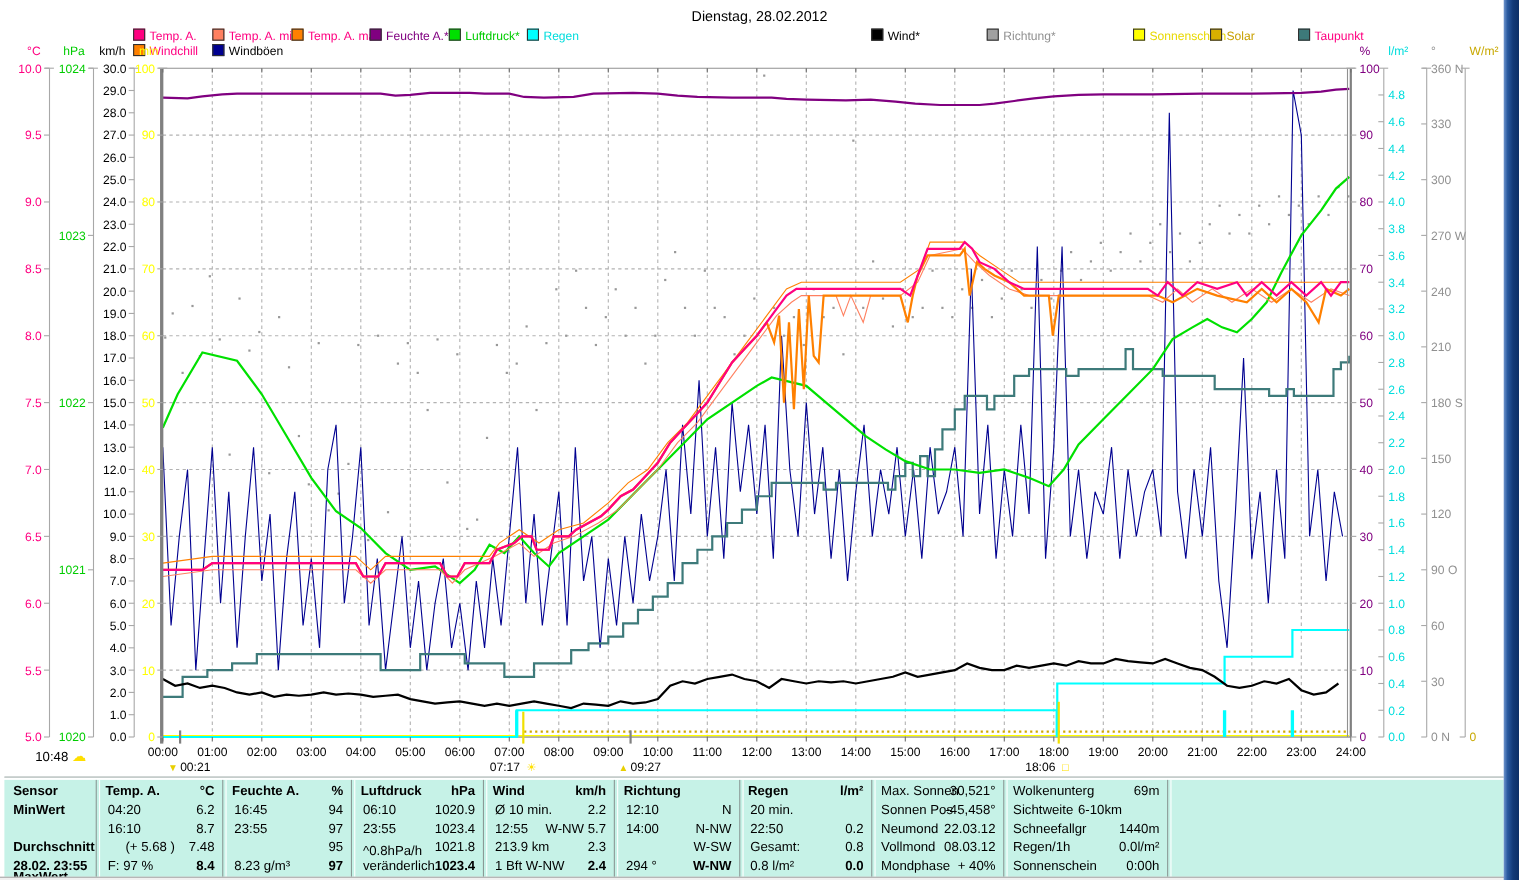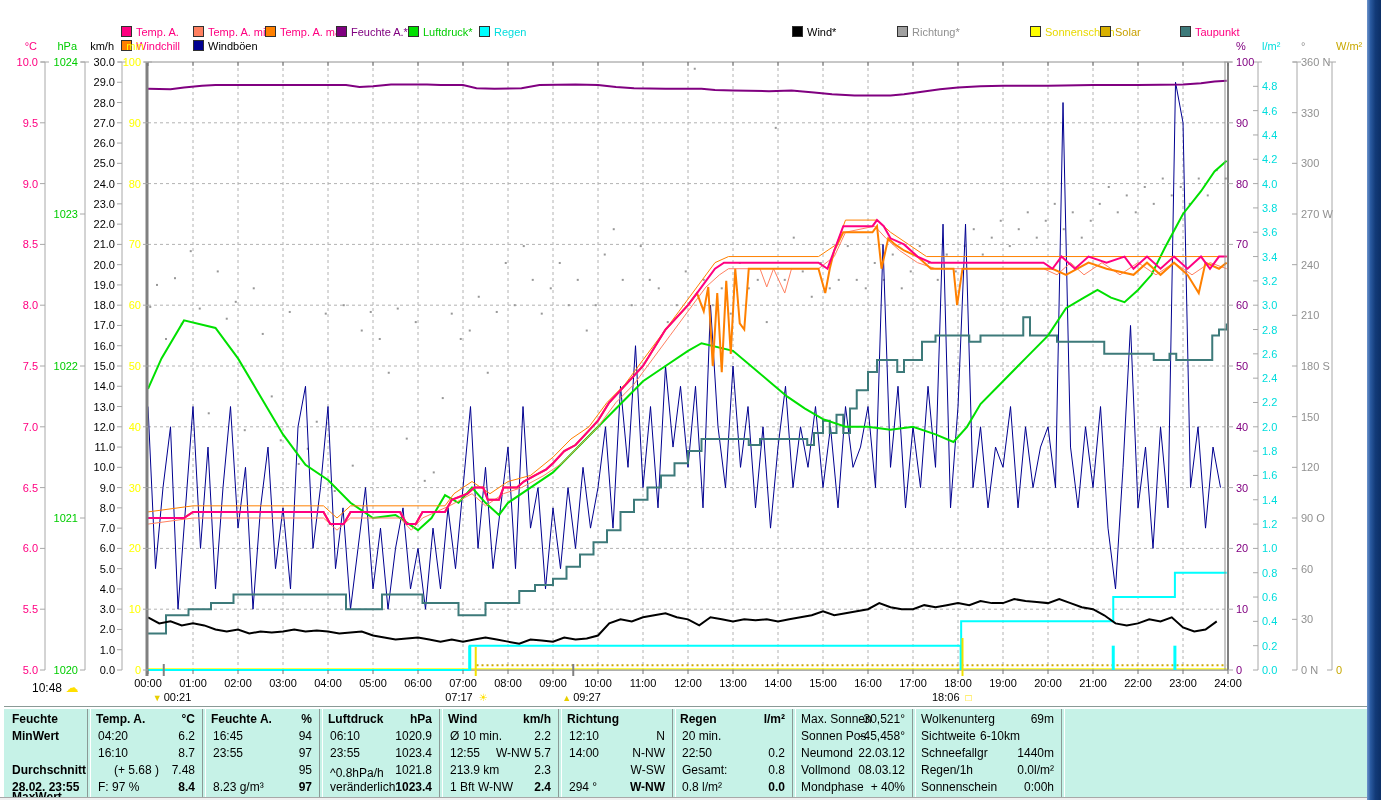--- a/index.html
+++ b/index.html
@@ -19,20 +19,21 @@
   .cell.b{font-weight:bold;}
   .cell.r{text-align:right;}
   #statusbar{position:absolute;left:0;top:797px;width:1381px;height:3px;background:#f0f0f0;border-top:1px solid #a8a8a8;}
   #rborder{position:absolute;right:0;top:0;width:14px;height:800px;
      background:linear-gradient(to right,#6f95cd 0%,#2a5aa0 25%,#123a78 60%,#0c2f66 100%);}
 </style>
 </head>
 <body>
 
 <div id="win">
+  <div class="ttl">Dienstag, 28.02.2012</div>
   <div id="legend">
       <div class="legend-item" style="left: 121px; top: 26px; color: rgb(255, 0, 128);"><span class="box" style="background: rgb(255, 0, 128);"></span><span>Temp. A.</span></div>
       <div class="legend-item" style="left: 193px; top: 26px; color: rgb(255, 0, 128);"><span class="box" style="background: rgb(255, 128, 96);"></span><span>Temp. A. min</span></div>
       <div class="legend-item" style="left: 265px; top: 26px; color: rgb(255, 0, 128);"><span class="box" style="background: rgb(255, 128, 0);"></span><span>Temp. A. max</span></div>
       <div class="legend-item" style="left: 336px; top: 26px; color: rgb(128, 0, 128);"><span class="box" style="background: rgb(128, 0, 128);"></span><span>Feuchte A.*</span></div>
       <div class="legend-item" style="left: 408px; top: 26px; color: rgb(0, 204, 0);"><span class="box" style="background: rgb(0, 224, 0);"></span><span>Luftdruck*</span></div>
       <div class="legend-item" style="left: 479px; top: 26px; color: rgb(0, 221, 221);"><span class="box" style="background: rgb(0, 255, 255);"></span><span>Regen</span></div>
       <div class="legend-item" style="left: 792px; top: 26px; color: rgb(0, 0, 0);"><span class="box" style="background: rgb(0, 0, 0);"></span><span>Wind*</span></div>
       <div class="legend-item" style="left: 897px; top: 26px; color: rgb(144, 144, 144);"><span class="box" style="background: rgb(160, 160, 160);"></span><span>Richtung*</span></div>
       <div class="legend-item" style="left: 1030px; top: 26px; color: rgb(232, 216, 0);"><span class="box" style="background: rgb(255, 255, 0);"></span><span>Sonnenschein</span></div>
@@ -552,21 +553,21 @@
       <div class="hgroove" style="top: 92px;"></div>
       <div class="groove" style="left: 87px;"></div>
       <div class="groove" style="left: 202px;"></div>
       <div class="groove" style="left: 319px;"></div>
       <div class="groove" style="left: 439px;"></div>
       <div class="groove" style="left: 558px;"></div>
       <div class="groove" style="left: 672px;"></div>
       <div class="groove" style="left: 792px;"></div>
       <div class="groove" style="left: 912px;"></div>
       <div class="groove" style="left: 1061px;"></div>
-      <div class="cell b" style="left: 12px; top: 6px; width: 72px;">Feuchte</div>
+      <div class="cell b" style="left: 12px; top: 6px; width: 72px;">Sensor</div>
       <div class="cell b" style="left: 12px; top: 23px; width: 72px;">MinWert</div>
       <div class="cell b" style="left: 12px; top: 40px; width: 72px; margin-top: 44px;">MaxWert</div>
       <div class="cell b" style="left: 12px; top: 57px; width: 72px;">Durchschnitt</div>
       <div class="cell b" style="left: 12px; top: 74px; width: 72px;">28.02. 23:55</div>
       <div class="cell b" style="left: 96px; top: 6px; width: 61.05px;">Temp. A.</div>
       <div class="cell b r" style="left: 90px; top: 6px; width: 105px;">°C</div>
       <div class="cell" style="left: 98px; top: 23px; width: 68.82px;">04:20</div>
       <div class="cell r" style="left: 90px; top: 23px; width: 105px;">6.2</div>
       <div class="cell" style="left: 98px; top: 40px; width: 68.82px;">16:10</div>
       <div class="cell r" style="left: 90px; top: 40px; width: 105px;">8.7</div>

